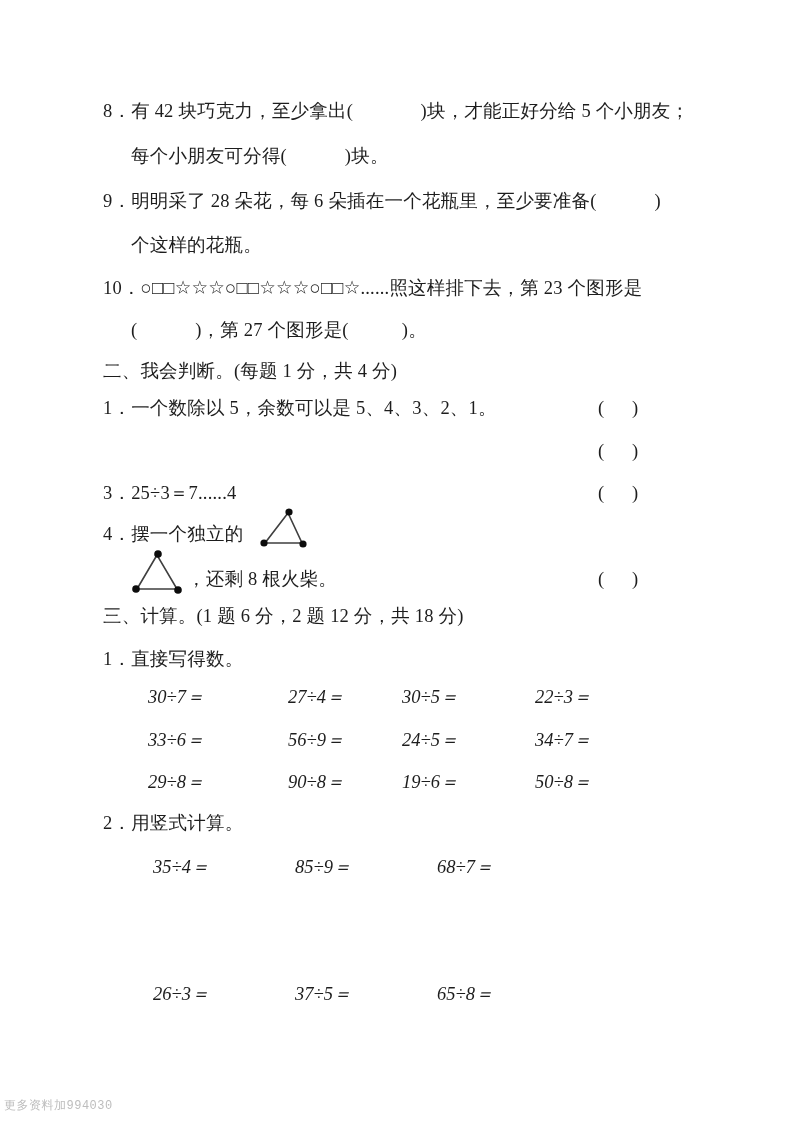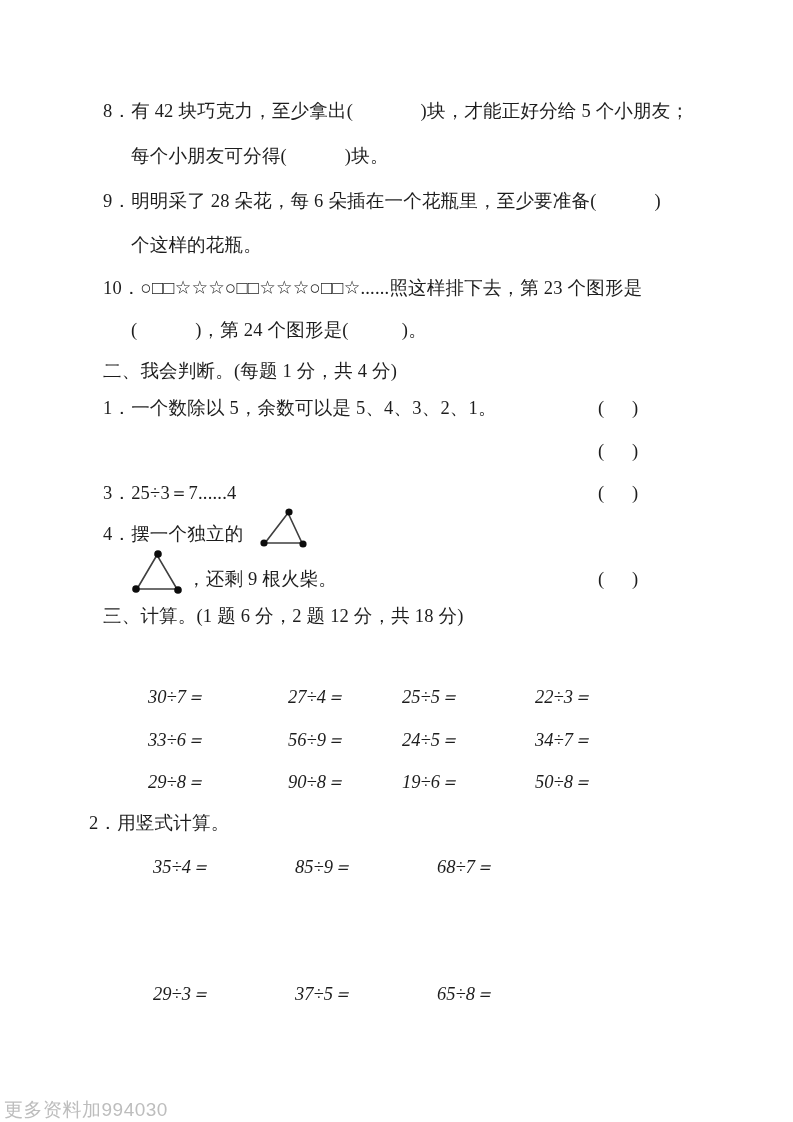--- a/index.html
+++ b/index.html
@@ -29,38 +29,38 @@
     white-space:pre;
     line-height:26px;
     font-style:italic;
   }
   .tri {
     position:absolute;
   }
   .watermark {
     position:absolute;
     left:4px; top:1097px;
-    font-family:Liberation Sans, sans-serif;
-    font-size:19px;
+    font-family:Liberation Mono, monospace;
+    font-size:12px;
     letter-spacing:0.5px;
   }
 </style>
 </head>
 <body>
 
 <div class="page" style="color: rgb(29, 29, 29); background: rgb(255, 255, 255);">
 
   <div class="line" style="left:103px; top:98px">8．有 42 块巧克力，至少拿出(              )块，才能正好分给 5 个小朋友；</div>
   <div class="line" style="left:131px; top:143px">每个小朋友可分得(            )块。</div>
 
   <div class="line" style="left:103px; top:188px">9．明明采了 28 朵花，每 6 朵插在一个花瓶里，至少要准备(            )</div>
   <div class="line" style="left:131px; top:232px">个这样的花瓶。</div>
 
   <div class="line" style="left:103px; top:275px">10．○□□☆☆☆○□□☆☆☆○□□☆......照这样排下去，第 23 个图形是</div>
-  <div class="line" style="left:131px; top:317px">(            )，第 24 个图形是(           )。</div>
+  <div class="line" style="left:131px; top:317px">(            )，第 27 个图形是(           )。</div>
 
   <div class="line" style="left:103px; top:358px">二、我会判断。(每题 1 分，共 4 分)</div>
 
   <div class="line" style="left:103px; top:395px">1．一个数除以 5，余数可以是 5、4、3、2、1。</div>
   <div class="blank" style="left:598px; top:395px">(      )</div>
 
   <div class="blank" style="left:598px; top:438px">(      )</div>
 
   <div class="line" style="left:103px; top:480px">3．25÷3＝7......4</div>
   <div class="blank" style="left:598px; top:480px">(      )</div>
@@ -72,46 +72,47 @@
     <circle cx="5" cy="37" r="3.6" fill="#0c0c0c"></circle>
     <circle cx="44" cy="38" r="3.6" fill="#0c0c0c"></circle>
   </svg>
 
   <svg class="tri" style="left:131px; top:548px" width="54" height="48" viewBox="0 0 54 48">
     <polygon points="26,7 6,41 46,41" fill="none" stroke="#3f3f3f" stroke-width="1.6"></polygon>
     <circle cx="27" cy="6" r="3.8" fill="#0c0c0c"></circle>
     <circle cx="5" cy="41" r="3.8" fill="#0c0c0c"></circle>
     <circle cx="47" cy="42" r="3.8" fill="#0c0c0c"></circle>
   </svg>
-  <div class="line" style="left:187px; top:566px">，还剩 9 根火柴。</div>
+  <div class="line" style="left:187px; top:566px">，还剩 8 根火柴。</div>
   <div class="blank" style="left:598px; top:566px">(      )</div>
 
   <div class="line" style="left:103px; top:603px">三、计算。(1 题 6 分，2 题 12 分，共 18 分)</div>
 
+  <div class="line" style="left:103px; top:646px">1．直接写得数。</div>
 
   <span class="expr" style="left:148px; top:684px">30÷7＝</span>
   <span class="expr" style="left:288px; top:684px">27÷4＝</span>
-  <span class="expr" style="left:402px; top:684px">25÷5＝</span>
+  <span class="expr" style="left:402px; top:684px">30÷5＝</span>
   <span class="expr" style="left:535px; top:684px">22÷3＝</span>
 
   <span class="expr" style="left:148px; top:727px">33÷6＝</span>
   <span class="expr" style="left:288px; top:727px">56÷9＝</span>
   <span class="expr" style="left:402px; top:727px">24÷5＝</span>
   <span class="expr" style="left:535px; top:727px">34÷7＝</span>
 
   <span class="expr" style="left:148px; top:769px">29÷8＝</span>
   <span class="expr" style="left:288px; top:769px">90÷8＝</span>
   <span class="expr" style="left:402px; top:769px">19÷6＝</span>
   <span class="expr" style="left:535px; top:769px">50÷8＝</span>
 
-  <div class="line" style="left:89px; top:810px">2．用竖式计算。</div>
+  <div class="line" style="left:103px; top:810px">2．用竖式计算。</div>
 
   <span class="expr" style="left:153px; top:854px">35÷4＝</span>
   <span class="expr" style="left:295px; top:854px">85÷9＝</span>
   <span class="expr" style="left:437px; top:854px">68÷7＝</span>
 
-  <span class="expr" style="left:153px; top:981px">29÷3＝</span>
+  <span class="expr" style="left:153px; top:981px">26÷3＝</span>
   <span class="expr" style="left:295px; top:981px">37÷5＝</span>
   <span class="expr" style="left:437px; top:981px">65÷8＝</span>
 
   <div class="watermark" style="color: rgb(189, 189, 189);">更多资料加994030</div>
 
 </div>
 
 </body></html>

